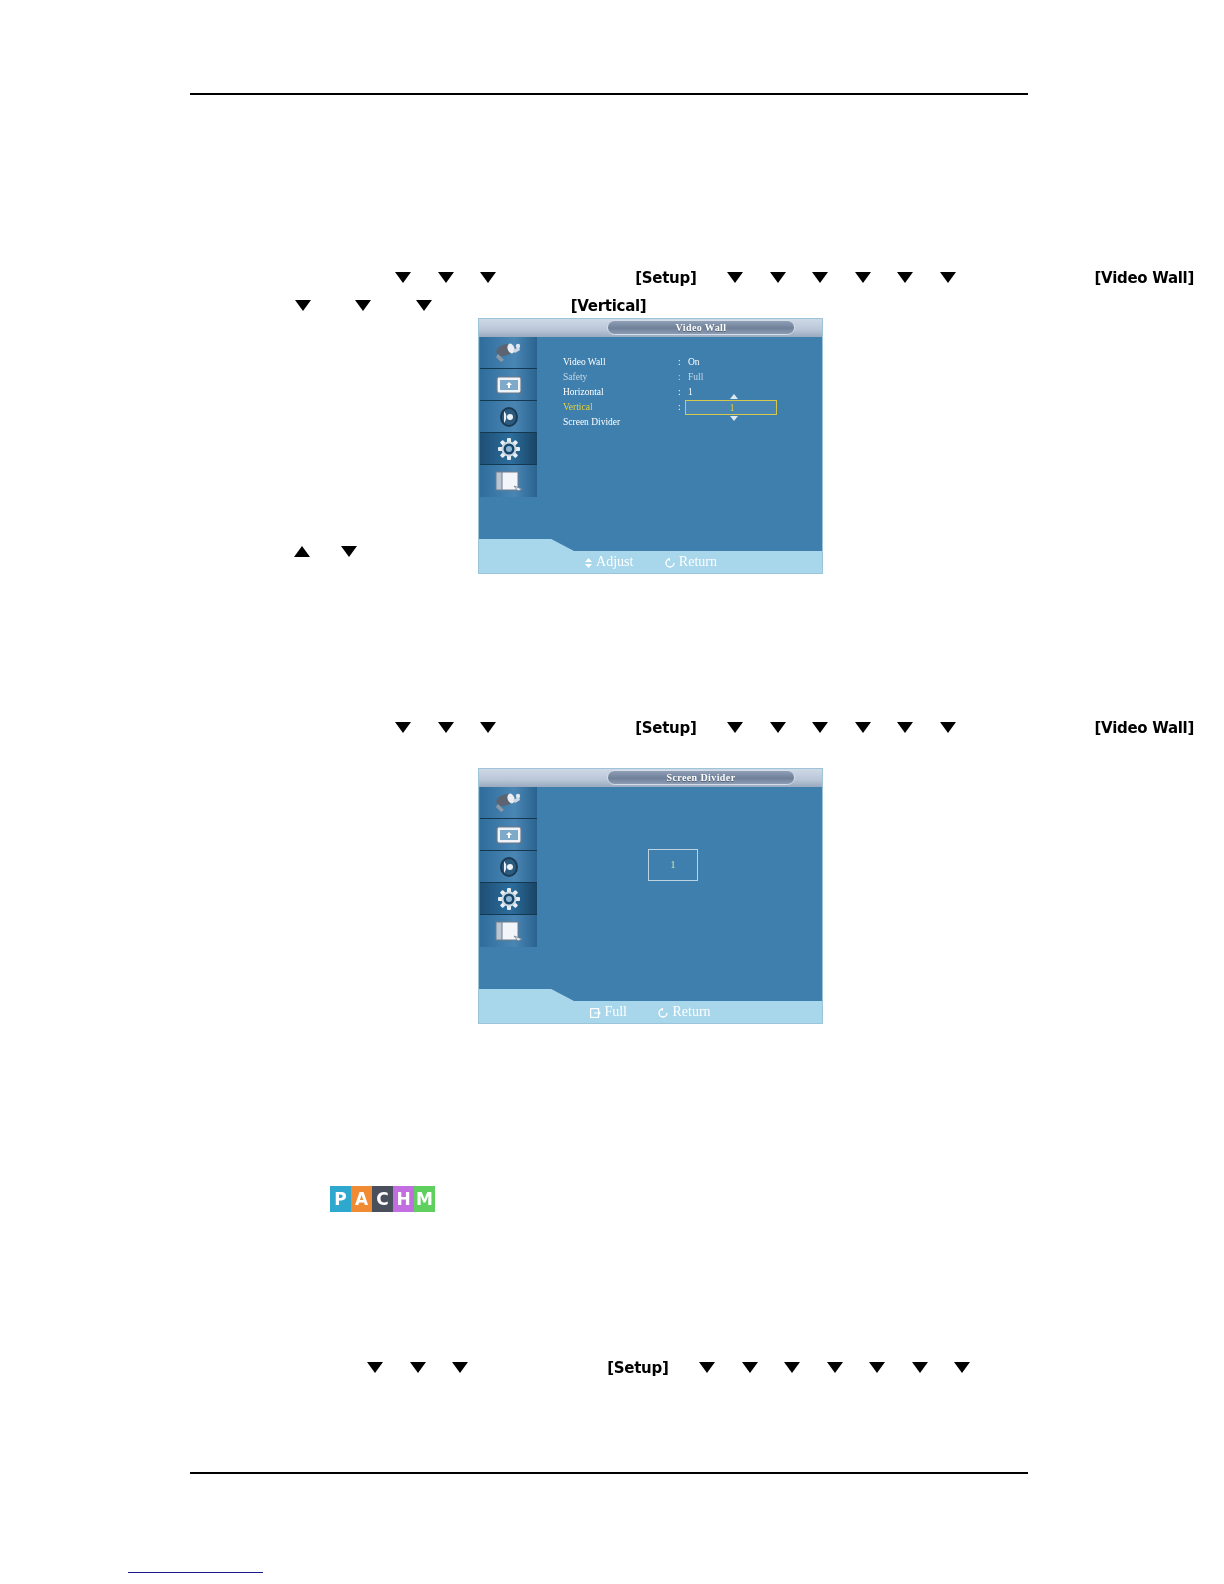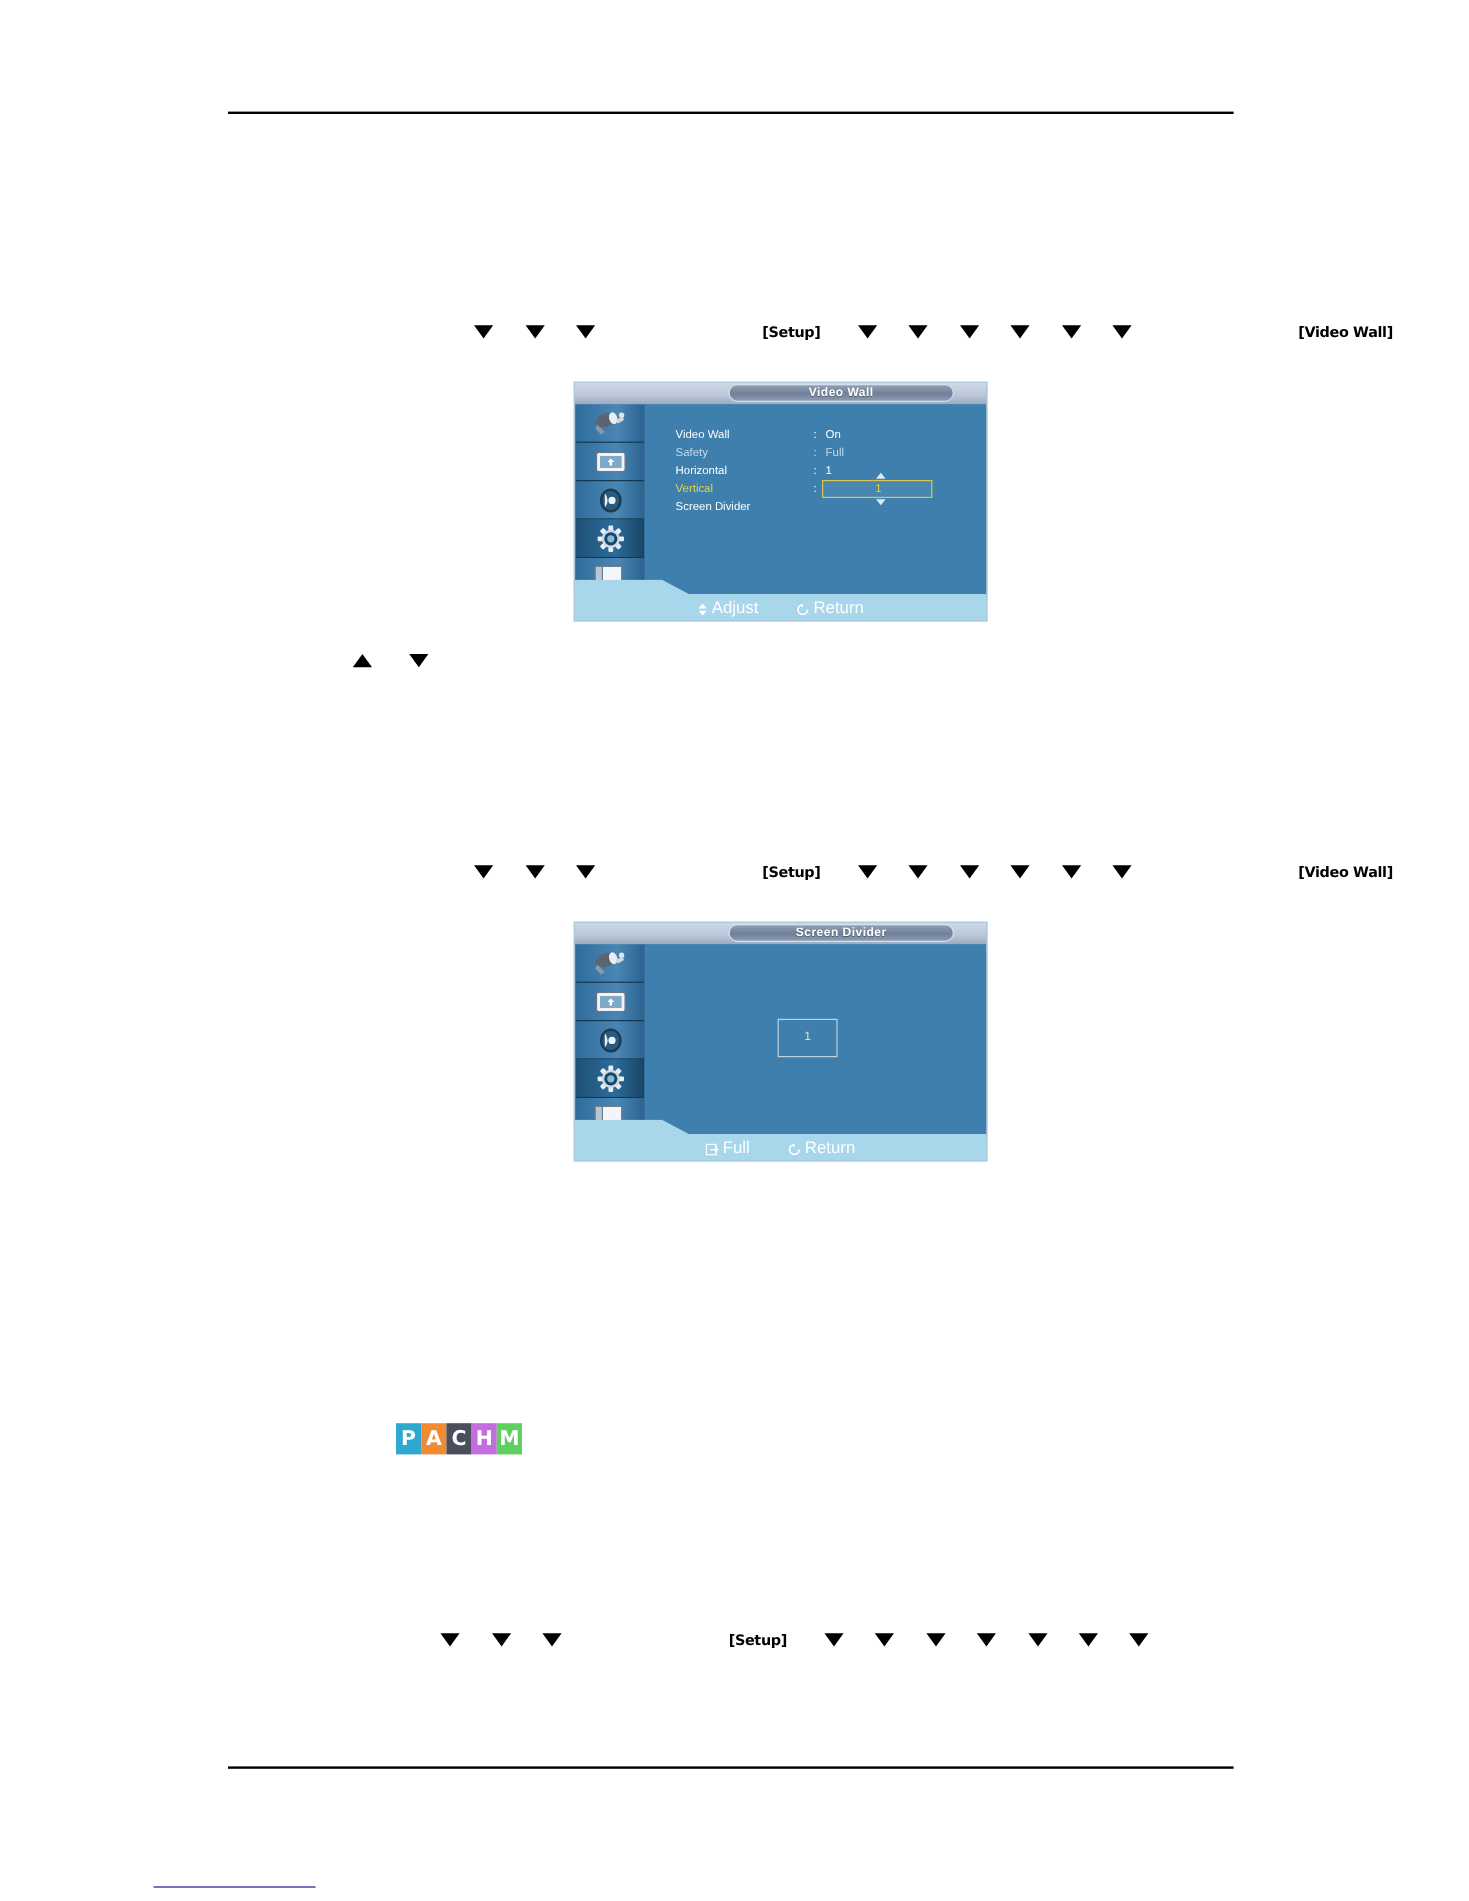--- a/index.html
+++ b/index.html
@@ -37,21 +37,21 @@
   .steps { position: absolute; }
   .tok {
     display: inline-block;
     vertical-align: middle;
     font-family: "DejaVu Sans", sans-serif;
     font-weight: bold;
     color: #000;
     white-space: nowrap;
   }
   .tok-label {
-    font-size: 12px;
+    font-size: 15px;
     letter-spacing: -0.3px;
   }
   .arw {
     display: inline-block;
     vertical-align: middle;
     width: 0; height: 0;
     border-left: 8px solid transparent;
     border-right: 8px solid transparent;
     border-top: 11px solid #000;
   }
@@ -65,26 +65,26 @@
   }
   .gap-s { display:inline-block; width: 22px; }
   .gap-m { display:inline-block; width: 40px; }
   .gap-l { display:inline-block; width: 95px; }
   .gap-xl { display:inline-block; width: 130px; }
 
   
   .osd {
     position: absolute;
     width: 345px;
-    height: 200px;
+    height: 256px;
     background: linear-gradient(#3e7fae, #3e7fae);
     border: 1px solid #9ec4da;
     box-sizing: border-box;
     overflow: hidden;
-    font-family: Liberation Sans, sans-serif;
+    font-family: Liberation Serif, serif;
   }
   .osd-topband {
     position: absolute; left:0; top:0; width:100%; height: 18px;
     background: linear-gradient(#cfd9e6, #b9c6d8 60%, #9aaabf);
   }
   .osd-titlepill {
     position: absolute;
     left: 128px; top: 1px;
     width: 188px; height: 15px;
     border-radius: 9px;
@@ -243,20 +243,27 @@
       <span class="tok tok-label">[Setup]</span>
       <span class="gap-s"></span>
       <span class="arw"></span><span class="gap-s"></span>
       <span class="arw"></span><span class="gap-s"></span>
       <span class="arw"></span><span class="gap-s"></span>
       <span class="arw"></span><span class="gap-s"></span>
       <span class="arw"></span><span class="gap-s"></span>
       <span class="arw"></span>
       <span class="gap-xl"></span>
       <span class="tok tok-label">[Video Wall]</span>
+    </div>
+    <div style="height:24px; white-space:nowrap; margin-top:4px; margin-left:-1px;">
+      <span class="arw"></span><span class="gap-m"></span>
+      <span class="arw"></span><span class="gap-m"></span>
+      <span class="arw"></span>
+      <span class="gap-xl"></span>
+      <span class="tok tok-label">[Vertical]</span>
     </div>
   </div>
 
   <div class="osd" style="left:478px; top:318px;">
     <div class="osd-topband"></div>
     <div class="osd-titlepill"></div>
     <div class="osd-title">Video Wall</div>
 
     <div class="osd-sidebar">
       <div class="osd-ic">

